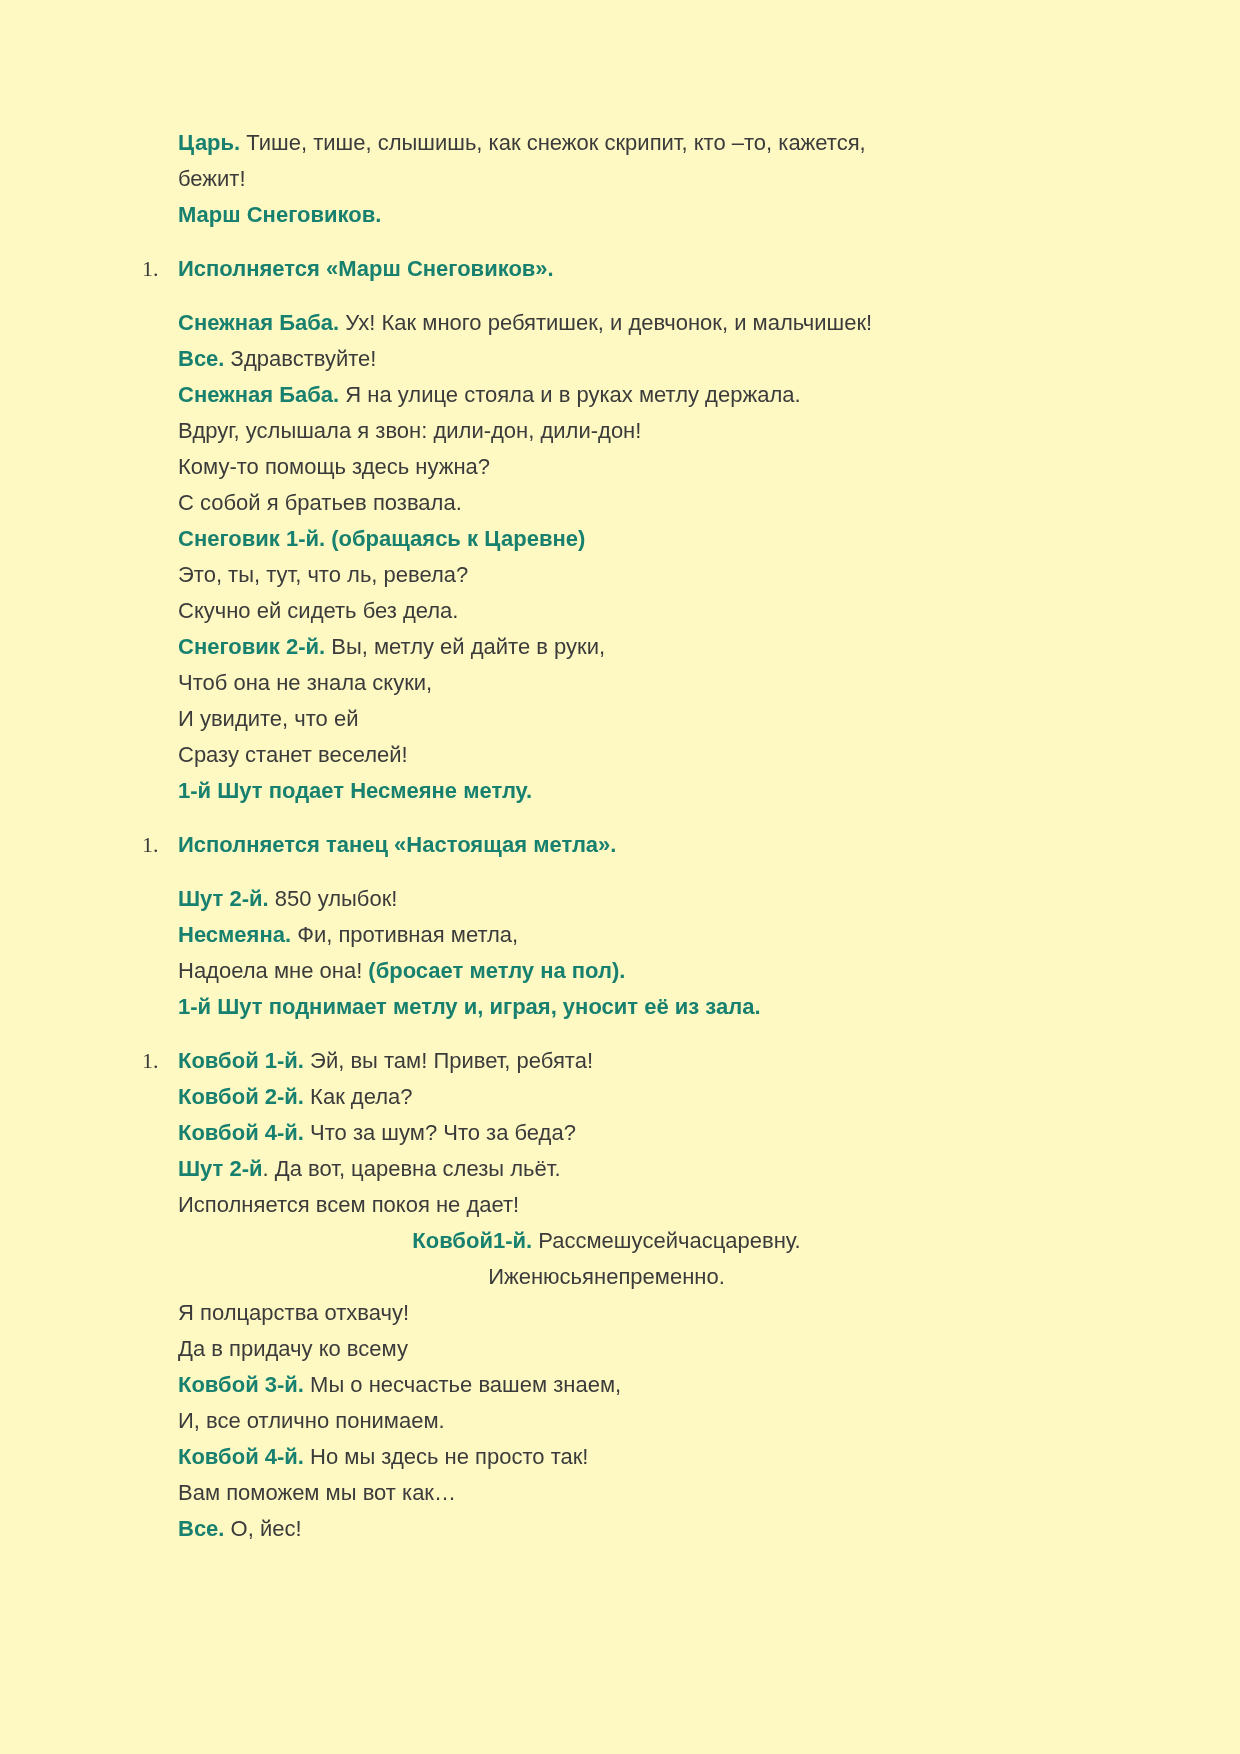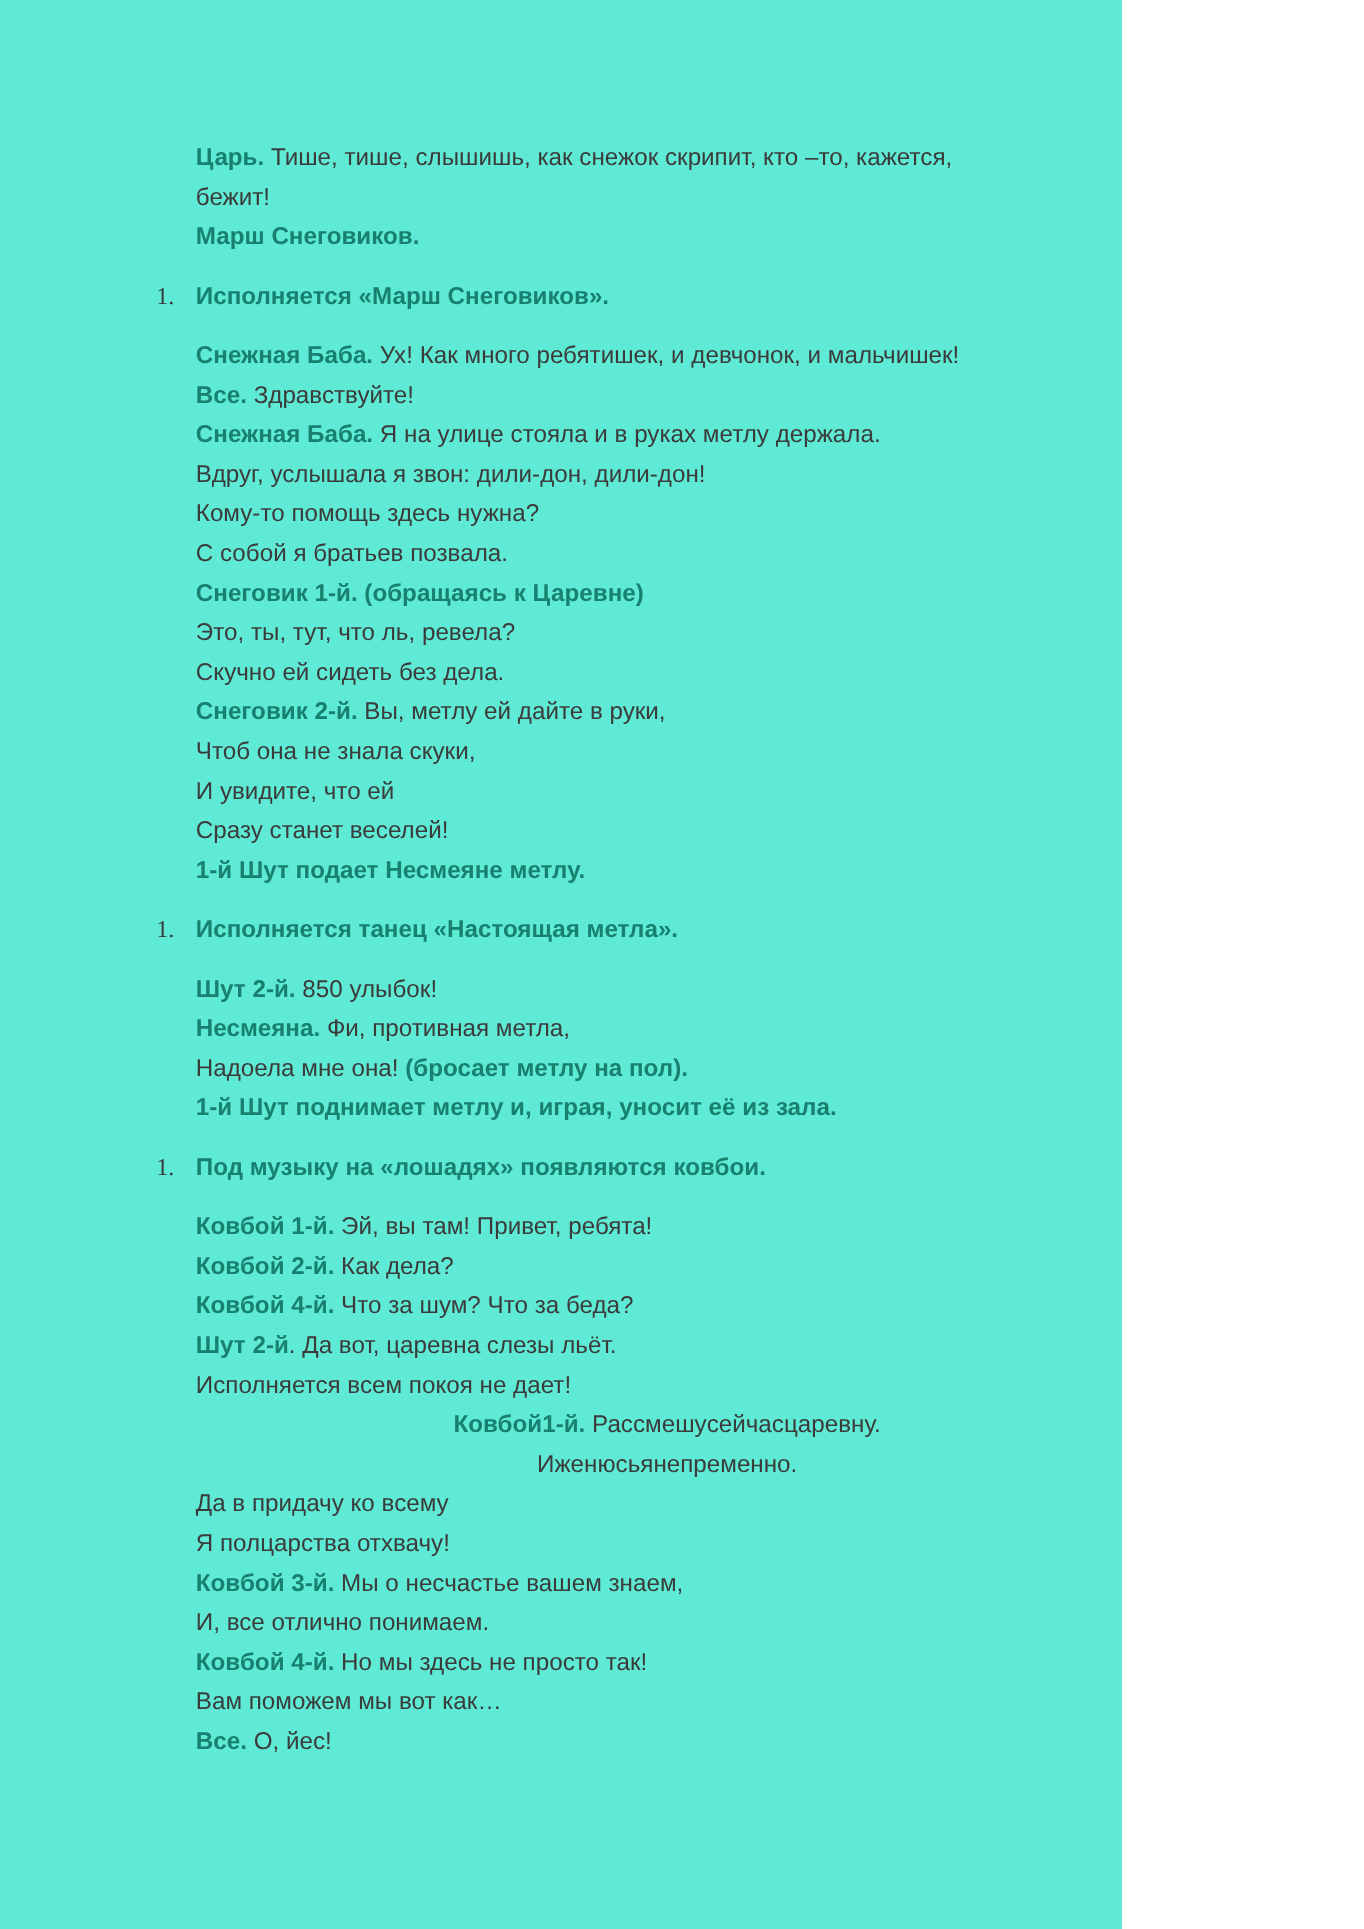--- a/index.html
+++ b/index.html
@@ -10,23 +10,23 @@
   body {
     width: 1240px;
     height: 1754px;
     position: relative;
     font-family: "Liberation Sans", "DejaVu Sans", sans-serif;
     overflow: hidden;
   }
   .page {
     position: absolute;
     left: 0; top: 0;
-    width: 1020px;
+    width: 1240px;
     height: 1754px;
-    background: #5eead4;
+    background: #fef9c3;
   }
   .doc {
     position: absolute;
     left: 178px;
     top: 125px;
     width: 857px;
     font-size: 22px;
     line-height: 36px;
     color: #3b3b3b;
   }
@@ -83,39 +83,39 @@
       <p class="line"><b class="nm">Снеговик 2-й.</b><span class="pl"> Вы, метлу ей дайте в руки,</span></p>
       <p class="line"><span class="pl">Чтоб она не знала скуки,</span></p>
       <p class="line"><span class="pl">И увидите, что ей</span></p>
       <p class="line"><span class="pl">Сразу станет веселей!</span></p>
       <p class="line"><b class="nm">1-й Шут подает Несмеяне метлу.</b></p>
       <p class="numbered"><span class="marker">1.</span><b class="nm">Исполняется танец «Настоящая метла».</b></p>
       <p class="line"><b class="nm">Шут 2-й.</b><span class="pl"> 850 улыбок!</span></p>
       <p class="line"><b class="nm">Несмеяна.</b><span class="pl"> Фи, противная метла,</span></p>
       <p class="line"><span class="pl">Надоела мне она! </span><b class="nm">(бросает метлу на пол).</b></p>
       <p class="line"><b class="nm">1-й Шут поднимает метлу и, играя, уносит её из зала.</b></p>
-      <p class="numbered"><span class="marker">1.</span><b class="nm">Под музыку на «лошадях» появляются ковбои.</b></p>
+      <p class="numbered"><span class="marker">1.</span></p>
       <p class="line"><b class="nm">Ковбой 1-й.</b><span class="pl"> Эй, вы там! Привет, ребята!</span></p>
       <p class="line"><b class="nm">Ковбой 2-й.</b><span class="pl"> Как дела?</span></p>
       <p class="line"><b class="nm">Ковбой 4-й.</b><span class="pl"> Что за шум? Что за беда?</span></p>
       <p class="line"><b class="nm">Шут 2-й</b><span class="pl">. Да вот, царевна слезы льёт.</span></p>
       <p class="line"><span class="pl">Исполняется всем покоя не дает!</span></p>
       <p class="justified">
         <span class="word"><b class="nm">Ковбой</b></span>
         <span class="word"><b class="nm">1-й.</b><span class="pl"> Рассмешу</span></span>
         <span class="word"><span class="pl">сейчас</span></span>
         <span class="word"><span class="pl">царевну.</span></span>
       </p>
       <p class="justified">
         <span class="word"><span class="pl">И</span></span>
         <span class="word"><span class="pl">женюсь</span></span>
         <span class="word"><span class="pl">я</span></span>
         <span class="word"><span class="pl">непременно.</span></span>
       </p>
+      <p class="line"><span class="pl">Я полцарства отхвачу!</span></p>
       <p class="line"><span class="pl">Да в придачу ко всему</span></p>
-      <p class="line"><span class="pl">Я полцарства отхвачу!</span></p>
       <p class="line"><b class="nm">Ковбой 3-й.</b><span class="pl"> Мы о несчастье вашем знаем,</span></p>
       <p class="line"><span class="pl">И, все отлично понимаем.</span></p>
       <p class="line"><b class="nm">Ковбой 4-й.</b><span class="pl"> Но мы здесь не просто так!</span></p>
       <p class="line"><span class="pl">Вам поможем мы вот как…</span></p>
       <p class="line"><b class="nm">Все.</b><span class="pl"> О, йес!</span></p>
     </div>
 </div>
 
 </body></html>

